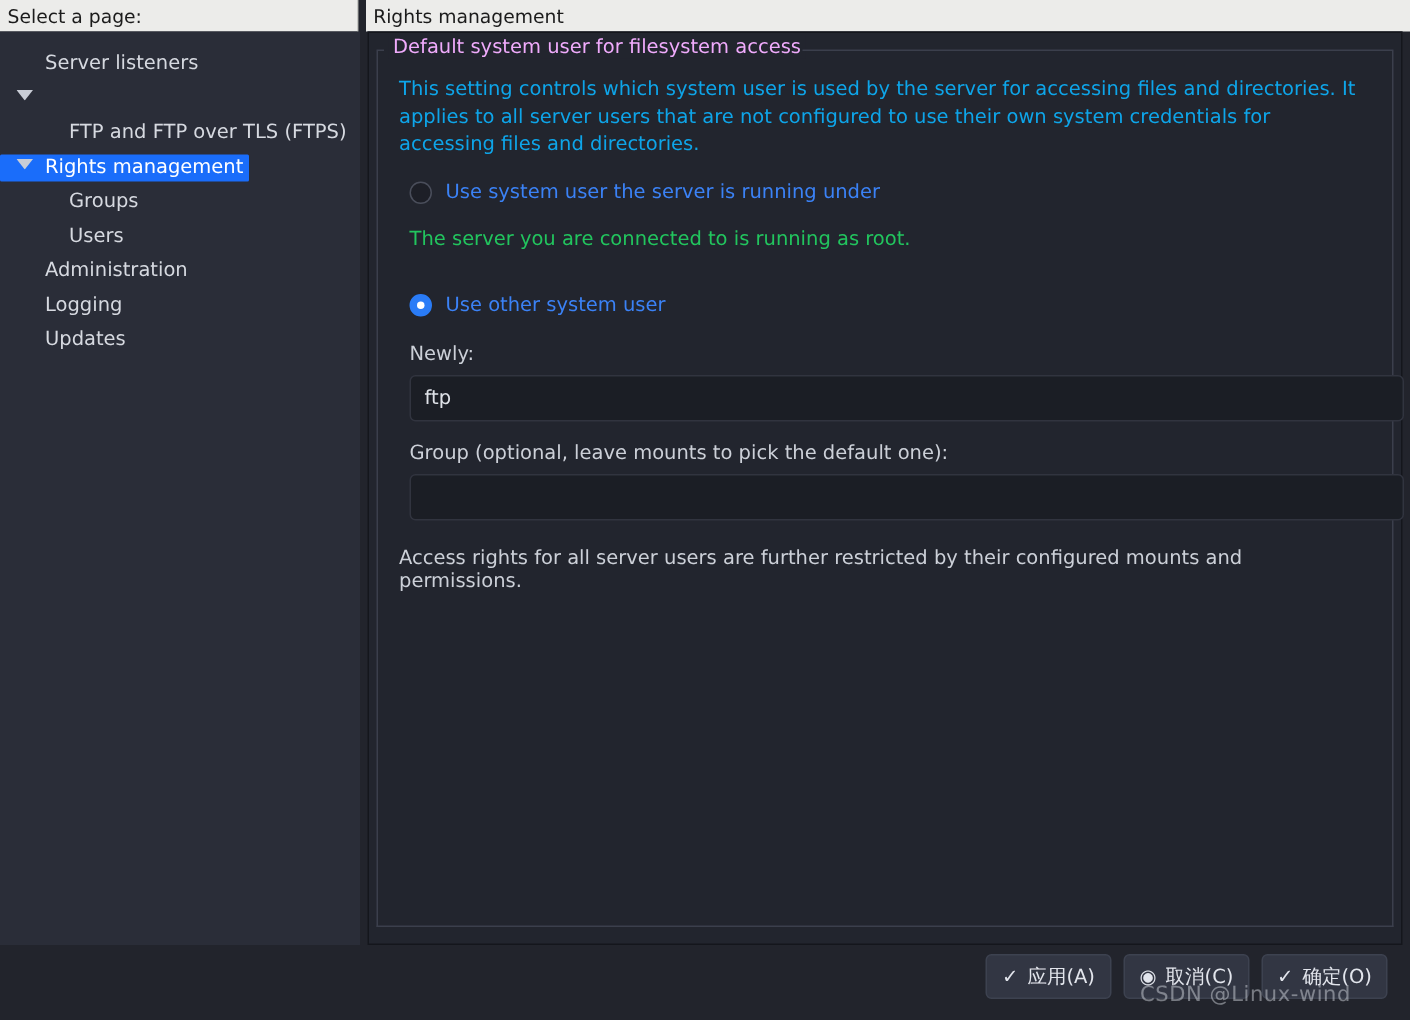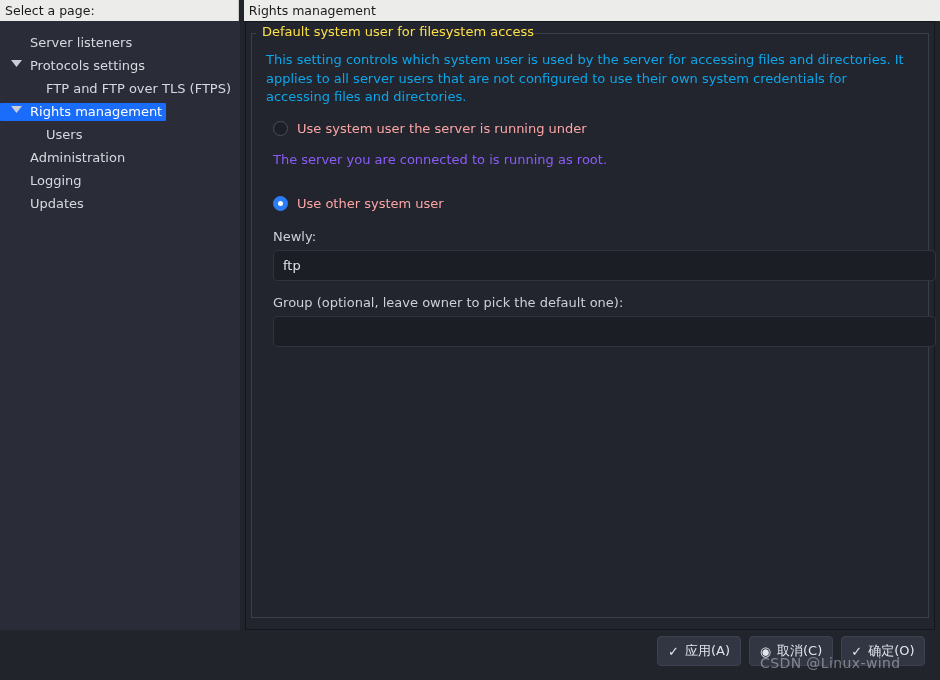--- a/index.html
+++ b/index.html
@@ -109,21 +109,21 @@
     background: #3b3f4c;
   }
   .groupbox::before { left: 0; width: 4px; }
   .groupbox::after  { left: 283px; right: 0; }
 
   .group-title {
     position: absolute;
     top: -9px;
     left: 7px;
     font-size: 13px;
-    color: #fde047;
+    color: #f0abfc;
     background: #22252e;
     padding: 0 3px;
     white-space: nowrap;
   }
 
   .gb-body {
     position: absolute;
     top: 10px; left: 0; right: 0; bottom: 0;
     padding: 8px 14px 0 14px;
   }
@@ -159,25 +159,25 @@
     border: 1px solid #2a7cf7;
   }
   .radio.on::after {
     content: "";
     position: absolute;
     left: 4px; top: 4px;
     width: 5px; height: 5px;
     border-radius: 50%;
     background: #ffffff;
   }
-  .radio-label { font-size: 13px; color: #fca5a5; text-align: center; }
+  .radio-label { font-size: 13px; color: #3b82f6; text-align: center; }
 
   .warn {
     font-size: 13px;
-    color: #8b5cf6;
+    color: #22c55e;
     margin: 12px 0 0 7px;
   }
 
   .field-label {
     font-size: 13px;
     color: #ccd0d8;
     margin: 0 0 6px 7px;
   }
 
   .textfield {
@@ -261,36 +261,38 @@
     <div class="tree-item">
       <span class="tree-label lvl1">Server listeners</span>
     </div>
 
     <div class="tree-item">
       <span class="twisty">
         <svg width="11" height="7" viewBox="0 0 11 7">
             <path d="M0 0 L11 0 L5.5 7 Z" fill="#c9cdd6"></path>
           </svg>
       </span>
-      <span class="tree-label lvl1">Protocols settings</span>
     </div>
 
     <div class="tree-item">
       <span class="tree-label lvl2">FTP and FTP over TLS (FTPS)</span>
     </div>
 
     <div class="tree-item selected">
       <span class="twisty">
         <svg width="11" height="7" viewBox="0 0 11 7">
             <path d="M0 0 L11 0 L5.5 7 Z" fill="#c9cdd6"></path>
           </svg>
       </span>
       <span class="tree-label lvl1">Rights management</span>
     </div>
 
+    <div class="tree-item">
+      <span class="tree-label lvl2">Groups</span>
+    </div>
 
     <div class="tree-item">
       <span class="tree-label lvl2">Users</span>
     </div>
 
     <div class="tree-item">
       <span class="tree-label lvl1">Administration</span>
     </div>
 
     <div class="tree-item">
@@ -326,23 +328,24 @@
           <span class="radio-label">Use other system user</span>
         </div>
 
         <div class="spacer-14"></div>
 
         <div class="field-label">Newly:</div>
         <div class="textfield">ftp</div>
 
         <div class="spacer-14"></div>
 
-        <div class="field-label">Group (optional, leave owner to pick the default one):</div>
+        <div class="field-label">Group (optional, leave mounts to pick the default one):</div>
         <div class="textfield"></div>
 
+        <div class="footnote">Access rights for all server users are further restricted by their configured mounts and permissions.</div>
 
       </div>
     </div>
   </div>
 
   <div class="button-bar">
 
     <div class="btn" id="btn-apply">
       <span class="glyph">✓</span>
       <span>应用(A)</span>

